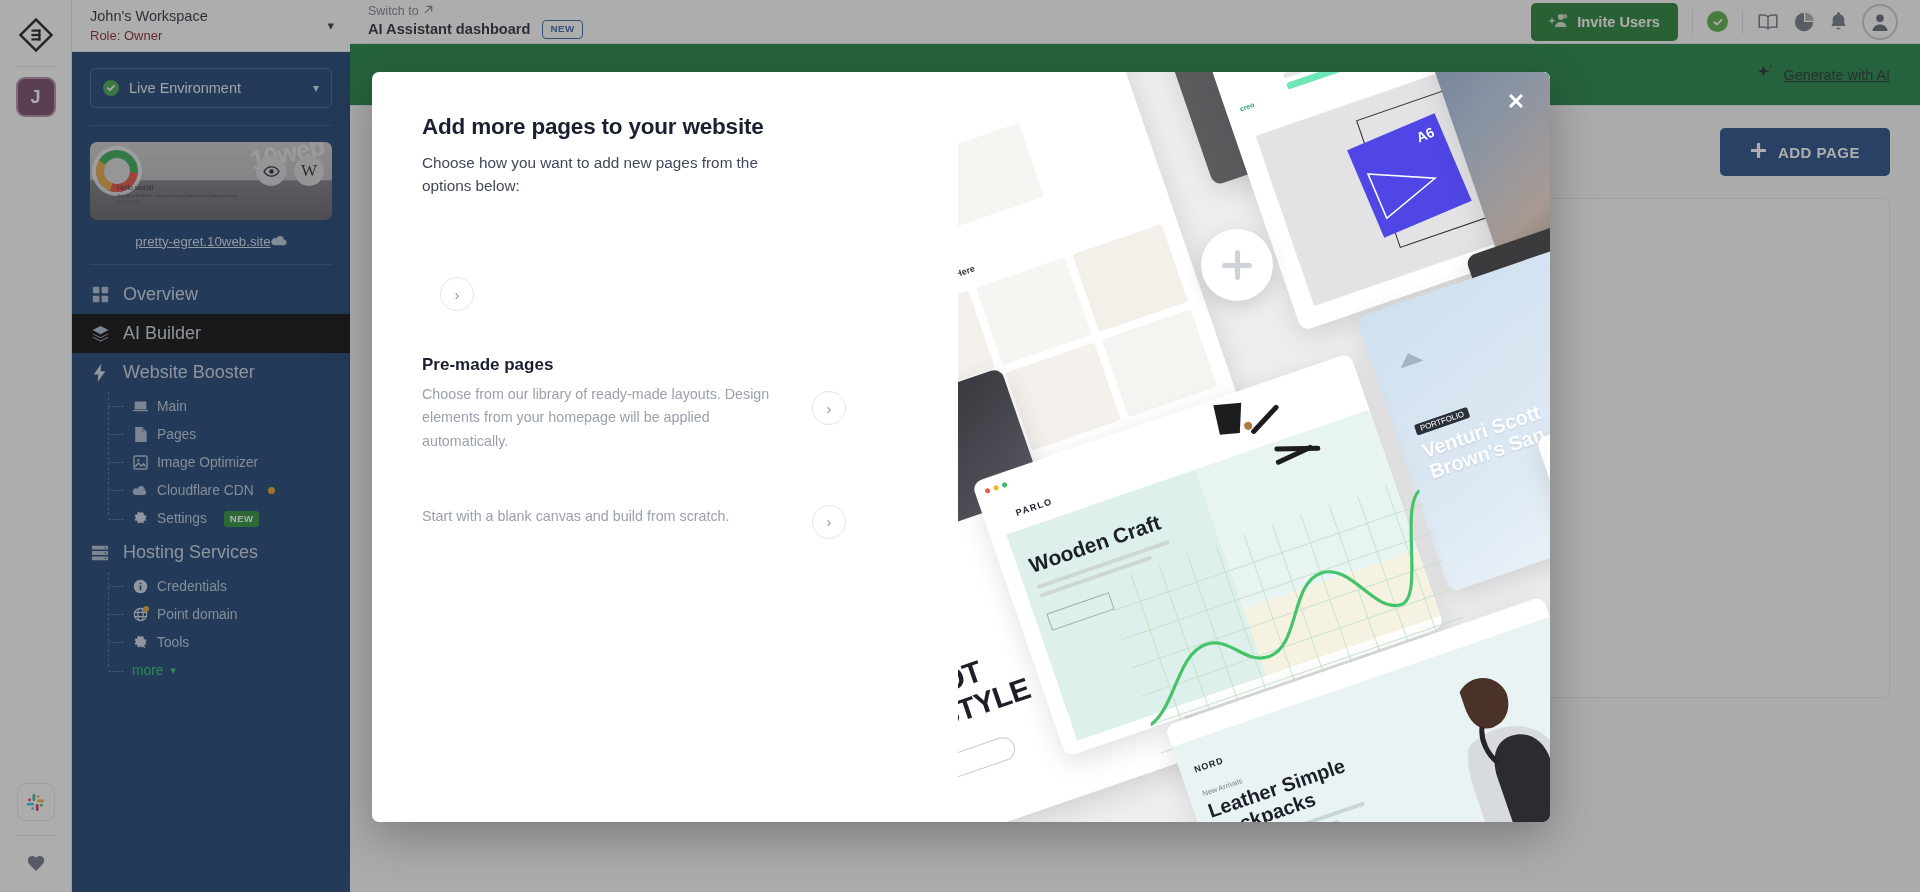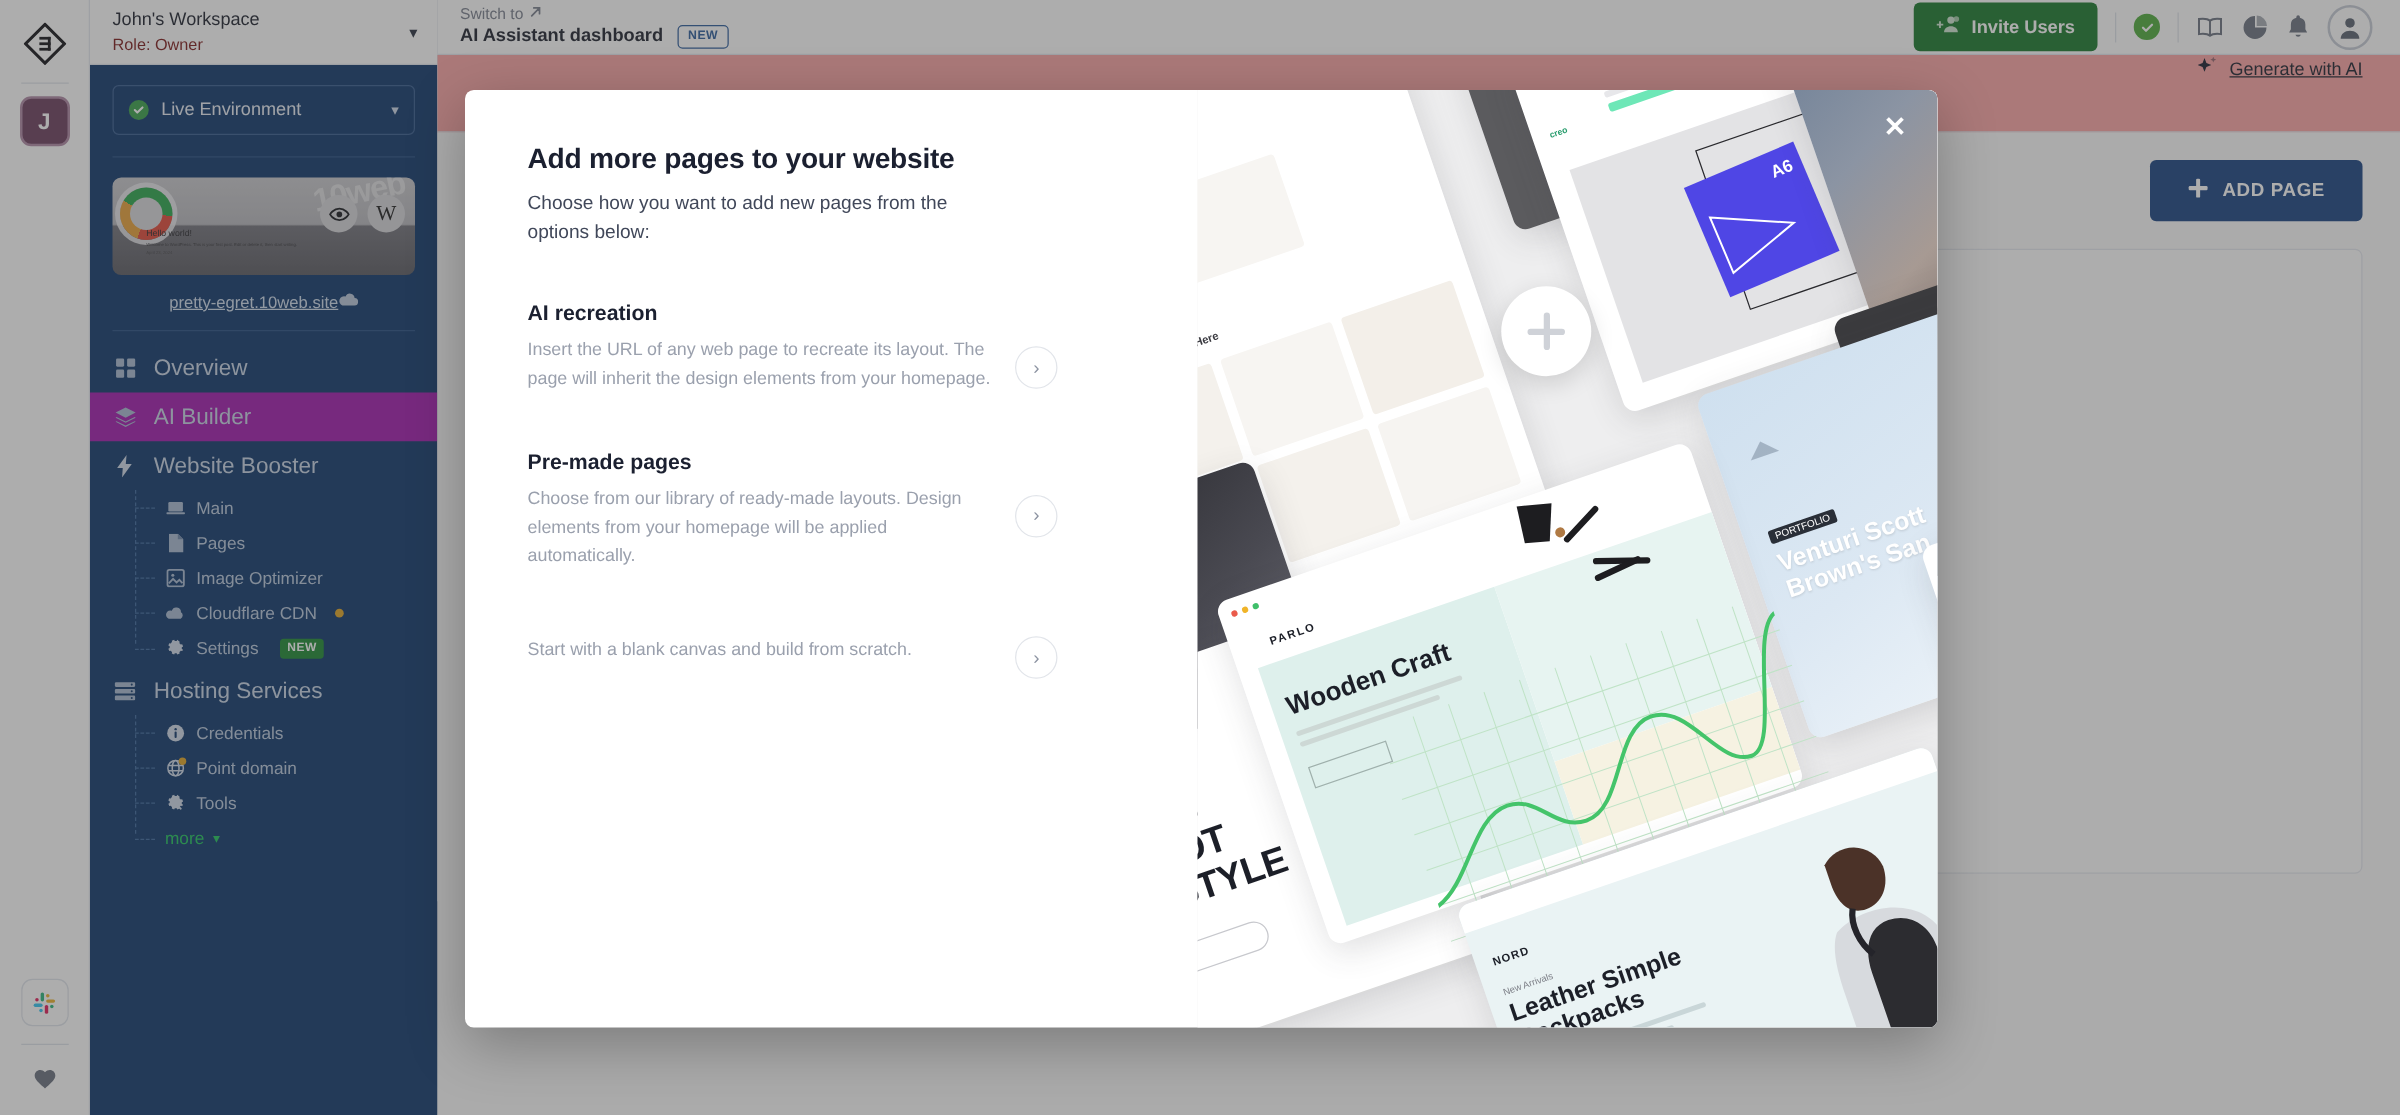--- a/index.html
+++ b/index.html
@@ -85,21 +85,21 @@
   .site-url a { color: #cfdcec; font-size: 13.3px; text-decoration: underline; }
   .cloud-ic { color: #b9c7da; }
 
   .side-div2 { height: 1px; background: #2a5285; margin: 14px 18px 0; }
 
   .nav { margin-top: 10px; overflow: hidden; flex: 1; }
   .nav-item {
     display: flex; align-items: center; gap: 13px; padding: 9px 18px; color: #c8d5e6; font-size: 18px;
     cursor: pointer;
   }
-  .nav-item.active { background: #a21caf; }
+  .nav-item.active { background: #000000; }
   .nav-icon { width: 20px; display:flex;align-items:center;justify-content:center; color: #a9bbd2; }
 
   .subnav { padding-left: 34px; position: relative; }
   .subnav::before {
     content: ""; position: absolute; left: 36px; top: 0; bottom: 18px; width: 1px;
     border-left: 1px dashed #3f6a9f;
   }
   .sub-item {
     display: flex; align-items: center; gap: 9px; padding: 6.5px 0 6.5px 26px; position: relative;
     color: #b9c8dc; font-size: 13.8px; cursor: pointer;
@@ -139,22 +139,22 @@
   }
   .vdiv { width: 1px; height: 24px; background: #dfe3ea; }
   .icon-btn { color: #6d7482; display:flex; align-items:center; justify-content:center; cursor: pointer; }
   .check-circle { width: 21px; height: 21px; border-radius: 50%; background: #51ad3e; display:flex;align-items:center;justify-content:center; }
   .avatar-circle {
     width: 36px; height: 36px; border-radius: 50%; border: 2px solid #c6ccd6;
     display:flex;align-items:center;justify-content:center; color:#5c6personally;
   }
 
   .page-head {
-    height: 62px; display: flex; align-items: flex-start; justify-content: flex-end;
-    padding: 0 30px; border-bottom: 1px solid #e6e9ef; background:#fca5a5;
+    height: 62px; display: flex; align-items: center; justify-content: flex-end;
+    padding: 0 30px; border-bottom: 1px solid #e6e9ef; background:#15803d;
   }
   .gen-ai { display: flex; align-items: center; gap: 9px; cursor: pointer; }
   .gen-ai-txt { font-size: 14.4px; color: #1f2430; text-decoration: underline; }
 
   .page-body { padding: 22px 30px; background: #fbfbfc; }
   .add-page-row { display: flex; justify-content: flex-end; }
   .add-page-btn {
     background: #1c4584; color: #fff; border: none; border-radius: 5px;
     font-size: 15px; font-weight: 600; letter-spacing: .5px;
     padding: 14px 30px; display: flex; align-items: center; gap: 11px; cursor: pointer;
@@ -536,24 +536,20 @@
 
   <div class="dim-overlay"></div>
 
   <div class="modal">
 
     <div class="modal-left">
       <div class="modal-title">Add more pages to your website</div>
       <div class="modal-sub">Choose how you want to add new pages from the options below:</div>
 
       <div class="opt a1">
-        <div class="opt-text">
-          <div class="opt-title">AI recreation</div>
-          <div class="opt-desc">Insert the URL of any web page to recreate its layout. The page will inherit the design elements from your homepage.</div>
-        </div>
         <div class="opt-arrow">›</div>
       </div>
 
       <div class="opt a2">
         <div class="opt-text">
           <div class="opt-title">Pre-made pages</div>
           <div class="opt-desc">Choose from our library of ready-made layouts. Design elements from your homepage will be applied automatically.</div>
         </div>
         <div class="opt-arrow">›</div>
       </div>

